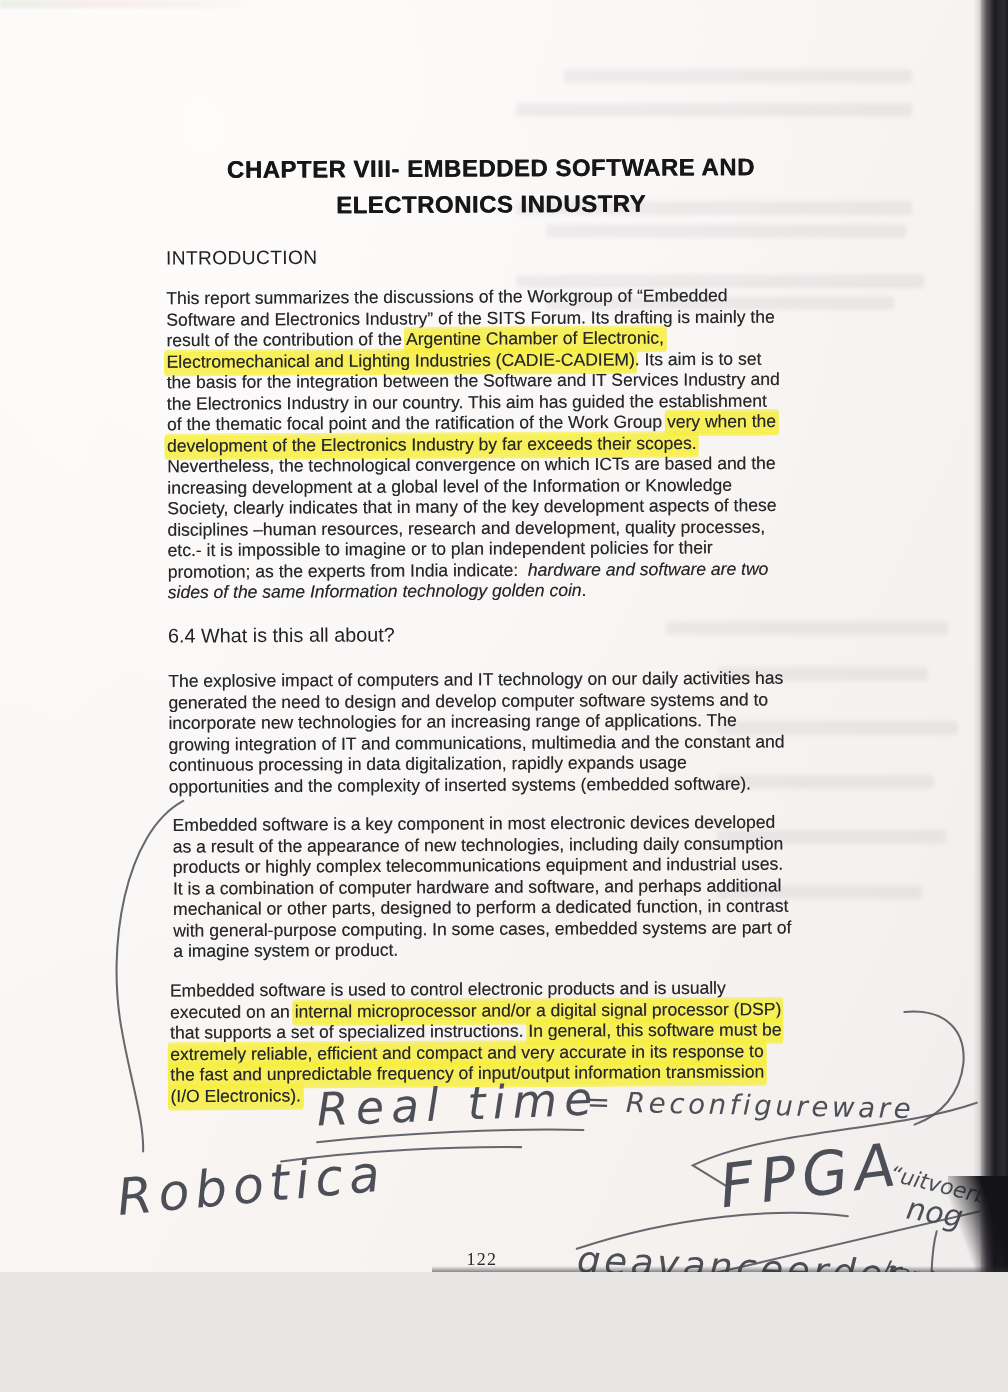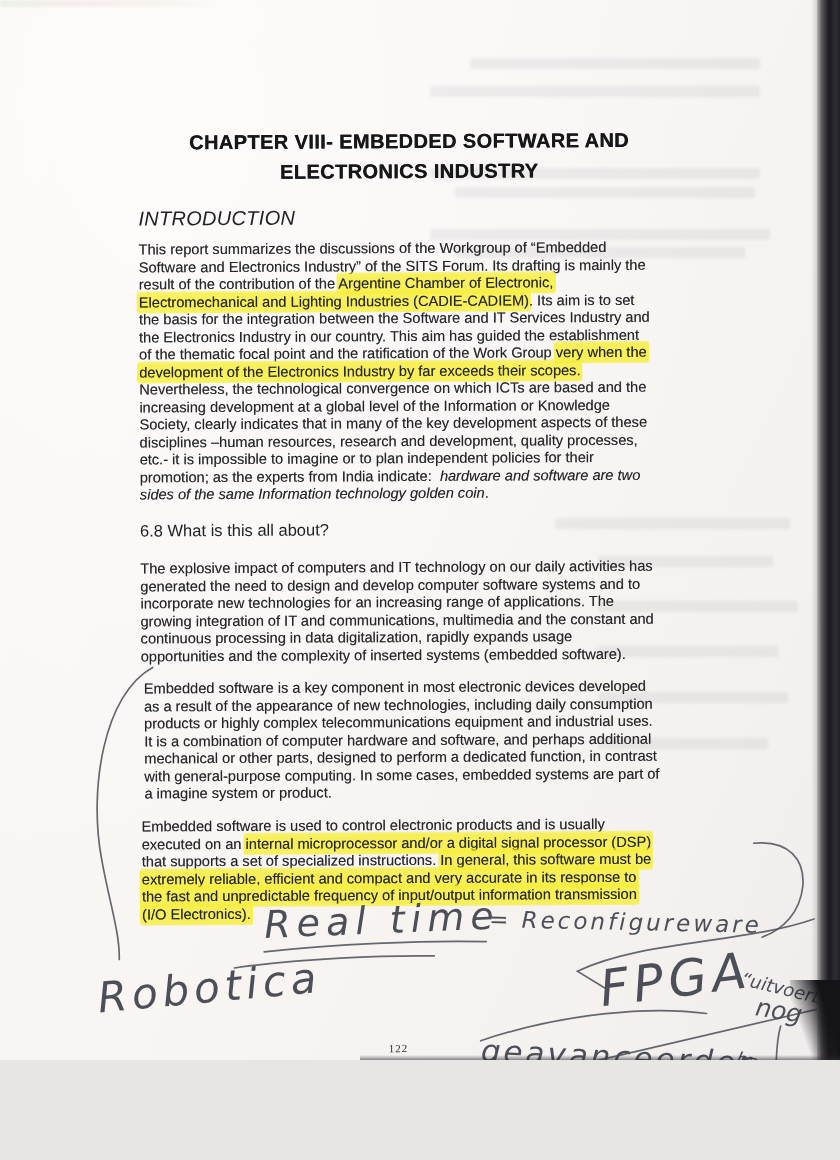--- a/index.html
+++ b/index.html
@@ -11,33 +11,33 @@
     font-family:"Liberation Sans", sans-serif;
   }
   .content { position:absolute; inset:0; transform:rotate(-0.3deg); }
 
   
   .title {
     position:absolute; left:128px; top:126px; width:566px; text-align:center;
     font-size:20px; line-height:30px; font-weight:700; letter-spacing:.4px;
     color:#17171a; text-shadow:.4px 0 0 #17171a;
   }
-  .h-intro { position:absolute; left:140px; top:206px; font-size:20px; color:#222226; letter-spacing:.3px;font-style:italic; }
+  .h-intro { position:absolute; left:140px; top:206px; font-size:16px; color:#222226; letter-spacing:.3px; }
   .h-81    { position:absolute; left:140px; top:520px; font-size:16.5px; color:#222226; }
   .para { position:absolute; width:600px; font-size:14.6px; line-height:17.5px; color:#26262a;
           text-shadow:.25px 0 0 rgba(10,10,14,.45); }
   .tline { white-space:pre; }
   #p0 { left:140px; top:240px; }
   #p1 { left:140px; top:559px; }
   #p2 { left:143px; top:679px; }
   #p3 { left:140px; top:817px; }
   .hl { background:rgba(246,238,56,.82); box-shadow:0 1px 0 2px rgba(246,238,56,.72), 0 -1px 0 2px rgba(246,238,56,.6); border-radius:1px; }
   .it { font-style:italic; }
   .pageno { position:absolute; left:386px; top:1042px; font-family:"Liberation Serif", serif;
-            font-size:11px; color:#2a2a2e; letter-spacing:1px; }
+            font-size:15px; color:#2a2a2e; letter-spacing:1px; }
 
   
   .hw { position:absolute; font-family:"DejaVu Sans", sans-serif; font-style:italic;
         color:#4d4f58; white-space:pre; }
   #hw-realtime   { left:262px; top:898px; font-size:38px; letter-spacing:6px; transform:rotate(-2deg); }
   #hw-reconf     { left:487px; top:910px; font-size:23px; letter-spacing:3px; transform:rotate(1.5deg); }
   #hw-robotica   { left:95px;  top:962px; font-size:42px; letter-spacing:5px; transform:rotate(-5deg); }
   #hw-fpga       { left:597px; top:952px; font-size:50px; letter-spacing:5px; transform:rotate(-7deg); }
   #hw-quote      { left:728px; top:928px; font-size:18px; line-height:26px; transform:rotate(14deg); }
   #hw-nog        { left:753px; top:998px; font-size:25px; transform:rotate(10deg); }
@@ -101,21 +101,21 @@
         <div class="tline"><span class="hl">development of the Electronics Industry by far exceeds their scopes.</span></div>
         <div class="tline"><span>Nevertheless, the technological convergence on which ICTs are based and the</span></div>
         <div class="tline"><span>increasing development at a global level of the Information or Knowledge</span></div>
         <div class="tline"><span>Society, clearly indicates that in many of the key development aspects of these</span></div>
         <div class="tline"><span>disciplines –human resources, research and development, quality processes,</span></div>
         <div class="tline"><span>etc.- it is impossible to imagine or to plan independent policies for their</span></div>
         <div class="tline"><span>promotion; as the experts from India indicate:  </span><span class="it">hardware and software are two</span></div>
         <div class="tline"><span class="it">sides of the same Information technology golden coin</span><span>.</span></div>
       </div>
 
-    <div class="h-81">6.8 What is this all about?</div>
+    <div class="h-81">6.4 What is this all about?</div>
 
     <div class="para" id="p1">
         <div class="tline"><span>The explosive impact of computers and IT technology on our daily activities has</span></div>
         <div class="tline"><span>generated the need to design and develop computer software systems and to</span></div>
         <div class="tline"><span>incorporate new technologies for an increasing range of applications. The</span></div>
         <div class="tline"><span>growing integration of IT and communications, multimedia and the constant and</span></div>
         <div class="tline"><span>continuous processing in data digitalization, rapidly expands usage</span></div>
         <div class="tline"><span>opportunities and the complexity of inserted systems (embedded software).</span></div>
       </div>
     <div class="para" id="p2">

